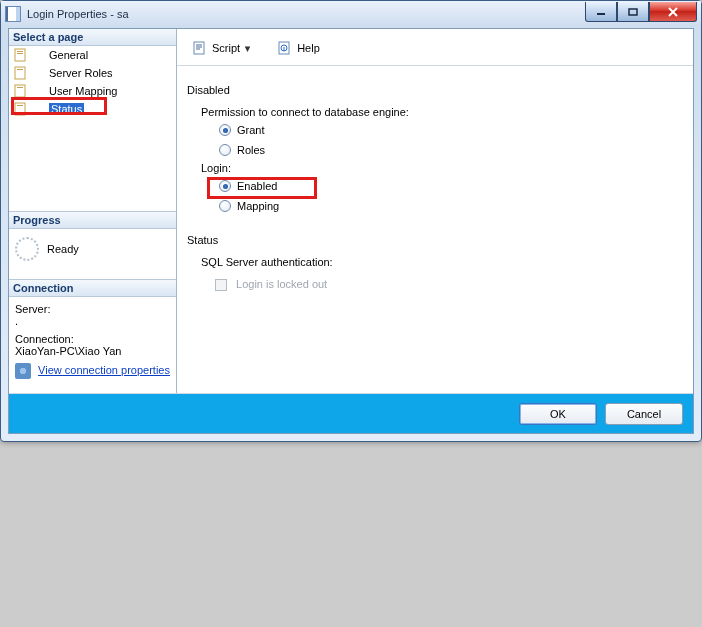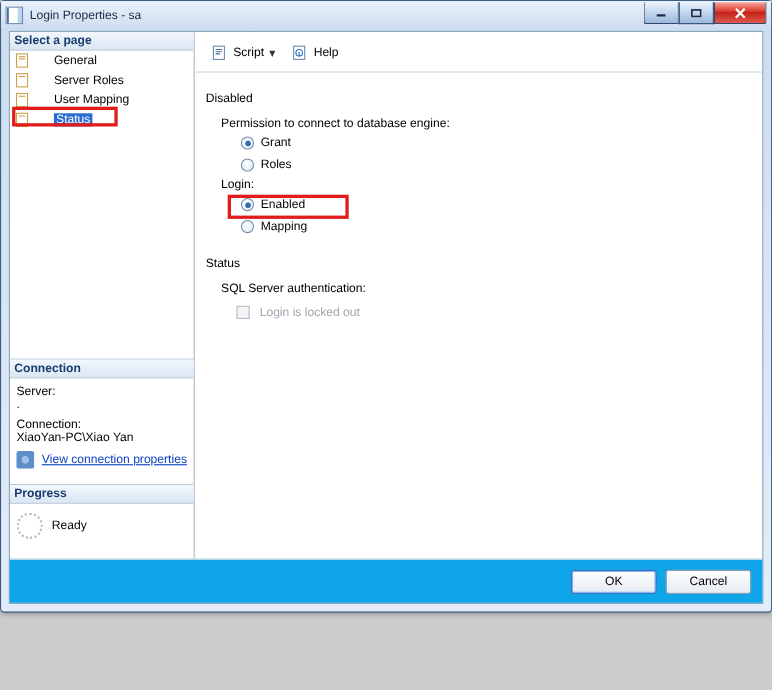--- a/index.html
+++ b/index.html
@@ -1,18 +1,18 @@
 <!DOCTYPE html>
 <html><head>
 <meta charset="utf-8">
 <style>
   * { box-sizing: border-box; font-family: "Segoe UI", Tahoma, sans-serif; font-size: 11px; }
   html,body { margin:0; padding:0; background:#ccc; width:702px; height:627px; overflow:hidden; }
   .window {
-    position:absolute; left:0; top:0; width:702px; height:557px;
+    position:absolute; left:0; top:0; width:702px; height:442px;
     background: linear-gradient(to bottom, #dbe8f8, #c0d6ef 25px, #cedeef 25px, #e3edf9);
     border:1px solid #3b5c85; border-radius:4px; box-shadow: 0 0 6px rgba(0,0,0,.4);
   }
   .titlebar {
     height:25px; display:flex; align-items:center; padding:0 4px;
     background: linear-gradient(to bottom, #eaf2fb, #cfddf0);
     color:#1a2b44;
   }
   .titlebar .app-icon { width:16px; height:16px; margin-right:6px;
     display:inline-block; background:#fff; border:1px solid #6a8bb5;
@@ -44,21 +44,21 @@
   .highlight-box { position:absolute; border:3px solid #e21b1b; pointer-events:none; }
   .page-icon { width:16px; height:16px; display:inline-flex; align-items:center; justify-content:center; }
   .page-icon svg { display:block; }
   .side-fill { flex:1; }
   .conn-block { border-top:1px solid #b9c8d9; }
   .conn-content { padding:6px 6px 8px 6px; }
   .conn-content .row { margin-bottom:6px; }
   .link { color:#0a3fc4; text-decoration:underline; cursor:pointer; }
   .progress-icon { width:24px; height:24px; border-radius:50%; border:2px dotted #b6c0cb; display:inline-block; vertical-align:middle; margin:4px 8px 4px 4px;}
   .main { flex:1; padding:6px 10px 10px 10px; position:relative; }
-  .toolbar { display:flex; align-items:center; gap:4px; padding:2px 0 6px 0; }
+  .toolbar { display:flex; align-items:center; gap:16px; padding:2px 0 6px 0; }
   .tool-btn { display:flex; align-items:center; gap:4px; padding:2px 4px; border:1px solid transparent; border-radius:2px; cursor:pointer; }
   .tool-icon { width:16px; height:16px; display:inline-block; }
   .dd-arrow { width:7px; text-align:center; color:#333; }
   .divider-h { height:1px; background:#cfd8e3; margin:0 -10px 6px -10px; }
   .content { padding:6px 0 0 0; color:#000; }
   .section-title { margin:6px 0 10px 0; }
   .sub { margin-left:14px; }
   .radio-row { display:flex; align-items:center; gap:6px; margin:4px 0 4px 28px; position:relative; padding:2px 4px;}
   .radio { width:12px; height:12px; border:1px solid #6f8bad; border-radius:50%; background:radial-gradient(circle at 40% 35%, #fff, #dfe9f5); display:inline-flex; align-items:center; justify-content:center; }
   .radio.checked::after { content:""; width:5px; height:5px; background:radial-gradient(circle,#3c76c7,#224f93); border-radius:50%; display:block;}
@@ -144,42 +144,42 @@
                 </svg>
             </span>
             <span class="lbl sel">Status</span>
           </div>
         </div>
         <div class="highlight-box" style="left:2px; top:68px; width:96px; height:18px;"></div>
 
         <div class="side-fill"></div>
 
         <div class="conn-block">
+          <div class="side-header">Progress</div>
+          <div style="display:flex; align-items:center; padding:4px 2px 14px 2px;">
+            <span class="progress-icon"></span>
+            <span>Ready</span>
+          </div>
+        </div>
+
+        <div class="conn-block">
           <div class="side-header">Connection</div>
           <div class="conn-content">
             <div class="row">
               <div>Server:</div>
               <div>.</div>
             </div>
             <div class="row">
               <div>Connection:</div>
               <div>XiaoYan-PC\Xiao Yan</div>
             </div>
             <div class="row">
               <span class="link-icon"></span>
               <span class="link">View connection properties</span>
             </div>
-          </div>
-        </div>
-
-        <div class="conn-block">
-          <div class="side-header">Progress</div>
-          <div style="display:flex; align-items:center; padding:4px 2px 14px 2px;">
-            <span class="progress-icon"></span>
-            <span>Ready</span>
           </div>
         </div>
       </div>
 
       <div class="main">
         <div class="toolbar">
           <div class="tool-btn">
             <span class="tool-icon">
               <svg width="16" height="16">
                   <rect x="2" y="2" width="10" height="12" fill="#fff" stroke="#6b8bb5"></rect>

